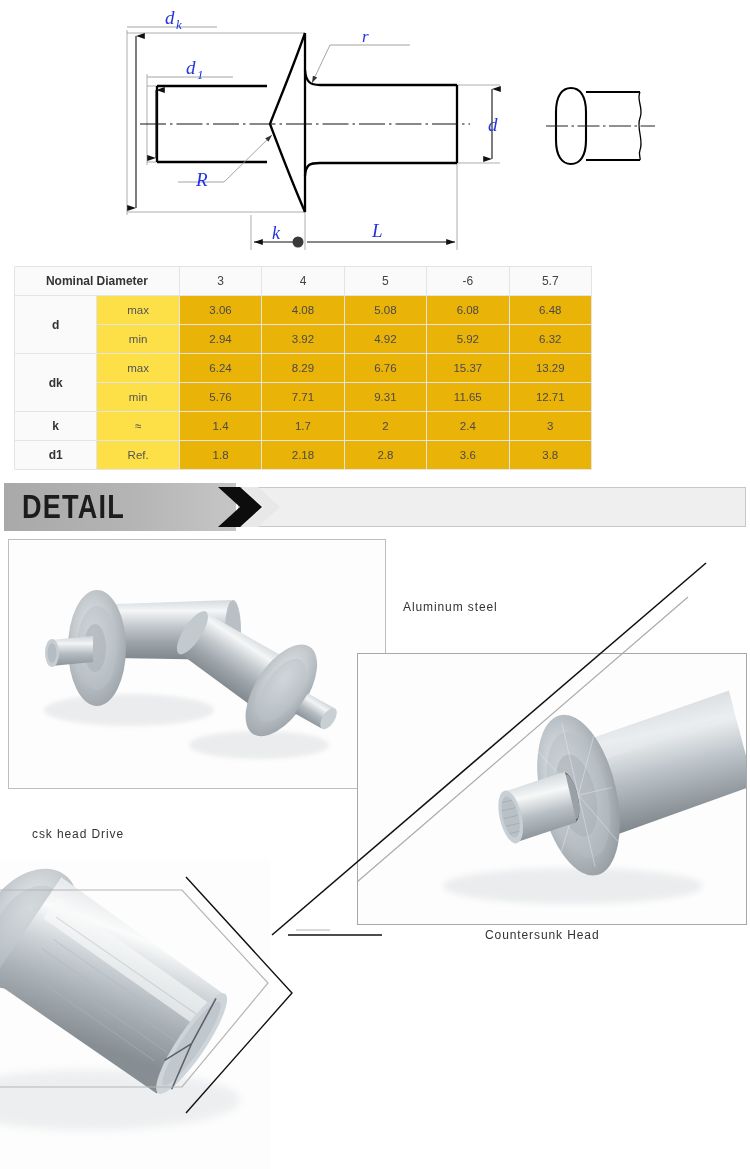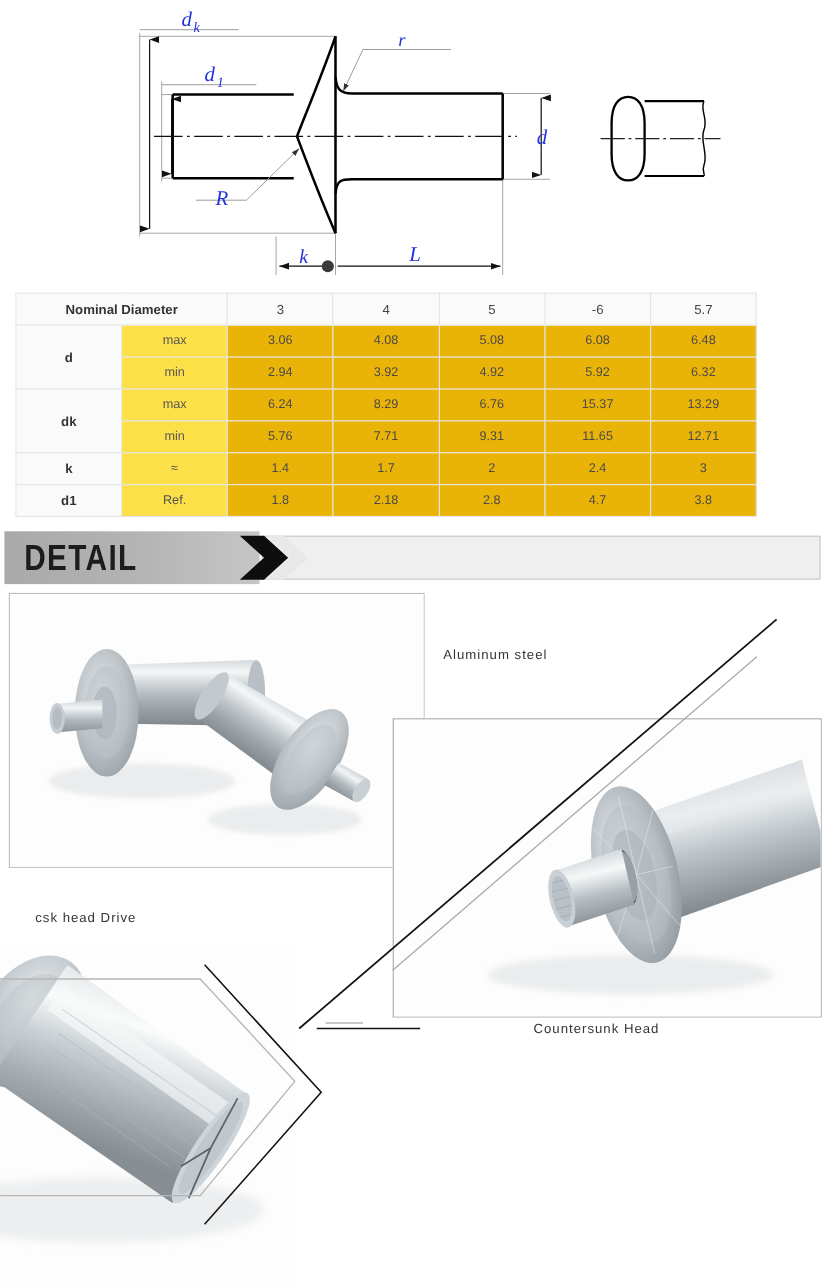--- a/index.html
+++ b/index.html
@@ -25,21 +25,21 @@
   .drawing-svg { display: block; }
 
   
   .spec-table-wrap {
     position: absolute;
     left: 0; top: 266px;
     width: 750px;
   }
   table.spec {
     border-collapse: collapse;
-    width: 674px;
+    width: 578px;
     margin: 0 14px;
     table-layout: fixed;
   }
   table.spec td, table.spec th {
     border: 1px solid #e4e4e6;
     height: 29px;
     text-align: center;
     vertical-align: middle;
     font-size: 11.5px;
     color: #4a4a4a;
@@ -151,21 +151,21 @@
   }
 
   .photo-label {
     position: absolute;
     font-family: "Liberation Sans", sans-serif;
     font-size: 12px;
     letter-spacing: 0.9px;
     color: #333333;
     white-space: nowrap;
   }
-  .lbl-aluminum { left: 403px; top: 588px; }
+  .lbl-aluminum { left: 403px; top: 600px; }
   .lbl-csk      { left: 32px;  top: 827px; }
   .lbl-counter  { left: 485px; top: 928px; }
 </style>
 </head>
 <body>
 
 <div class="drawing-section">
   <svg class="drawing-svg" width="750" height="262" viewBox="0 0 750 262">
     <defs>
       <marker id="arrUp" markerWidth="8" markerHeight="9" refX="4" refY="8" orient="auto">
@@ -330,21 +330,21 @@
         <td class="val">2.4</td>
         <td class="val">3</td>
       </tr>
 
       <tr>
         <td class="rowlabel">d1</td>
         <td class="sublabel">Ref.</td>
         <td class="val">1.8</td>
         <td class="val">2.18</td>
         <td class="val">2.8</td>
-        <td class="val">4.7</td>
+        <td class="val">3.6</td>
         <td class="val">3.8</td>
       </tr>
     </tbody>
   </table>
 </div>
 
 <div class="detail-banner">
   <div class="banner-right"></div>
   <div class="banner-left"></div>
   <div class="banner-title">DETAIL</div>

